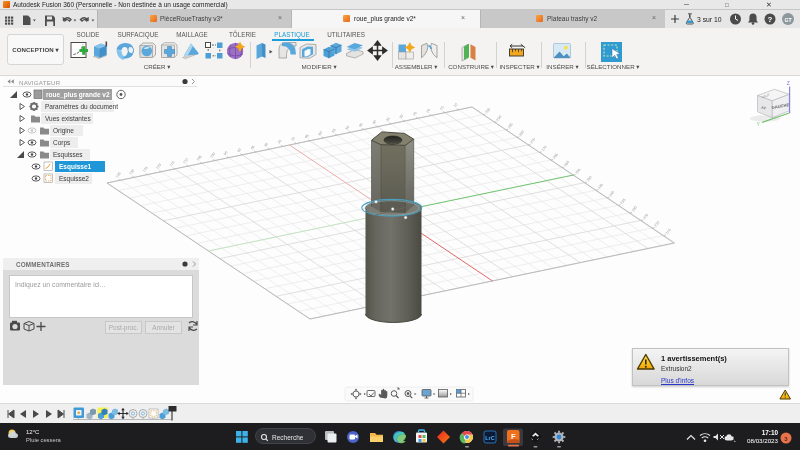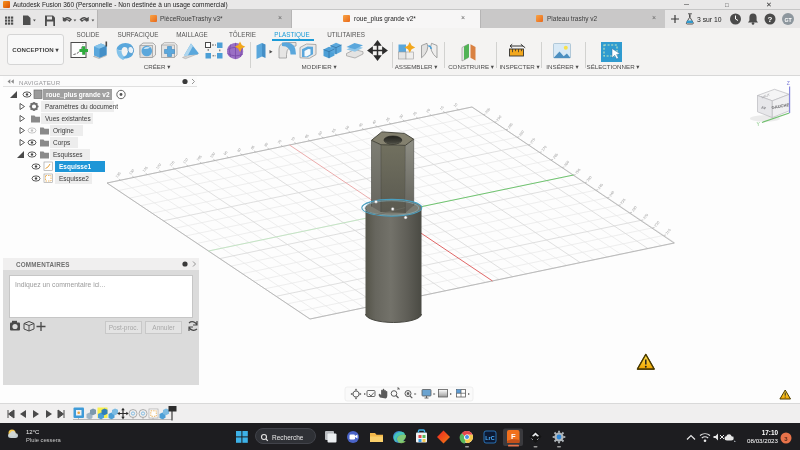--- a/index.html
+++ b/index.html
@@ -193,20 +193,25 @@
       <path d="M424.5 398 h4 M426.5 396 v2" stroke="#5a5a5a" stroke-width="0.9"></path>
       <path d="M433.5 393 l2 1 l-2 1 Z" fill="#5a5a5a"></path>
       <rect x="438.5" y="389.5" width="9" height="7.5" fill="url(#gridg)" stroke="#5a5a5a" stroke-width="0.8"></rect>
       <path d="M450 393 l2 1 l-2 1 Z" fill="#5a5a5a"></path>
       <rect x="456.5" y="389.5" width="9" height="7.5" fill="#fff" stroke="#5a5a5a" stroke-width="0.8"></rect>
       <rect x="456.5" y="389.5" width="4.5" height="3.75" fill="#5b9bd5"></rect>
       <path d="M461 389.5 v7.5 M456.5 393.25 h9" stroke="#5a5a5a" stroke-width="0.7"></path>
       <path d="M468 393 l2 1 l-2 1 Z" fill="#5a5a5a"></path>
   </svg>
 
+  <div id="warn" class="abs">
+    <div class="h">1 avertissement(s)</div>
+    <div class="s">Extrusion2</div>
+    <div class="l">Plus d'infos</div>
+  </div>
   <svg class="abs" style="left:632px;top:348px" width="50" height="40" viewBox="632 348 50 40">
     <path d="M637.5 369 l8.3 -14.5 l8.3 14.5 Z" fill="url(#warng2)" stroke="#4a3a00" stroke-width="1.4" stroke-linejoin="round"></path>
     <path d="M645.8 359.5 v5" stroke="#222" stroke-width="1.5"></path>
       <circle cx="645.8" cy="366.8" r="1" fill="#222"></circle>
     <defs>
         <linearGradient id="warng2" x1="0" y1="0" x2="0" y2="1">
           <stop offset="0" stop-color="#ffe24d"></stop>
           <stop offset="1" stop-color="#f0a500"></stop>
         </linearGradient>
       </defs>

